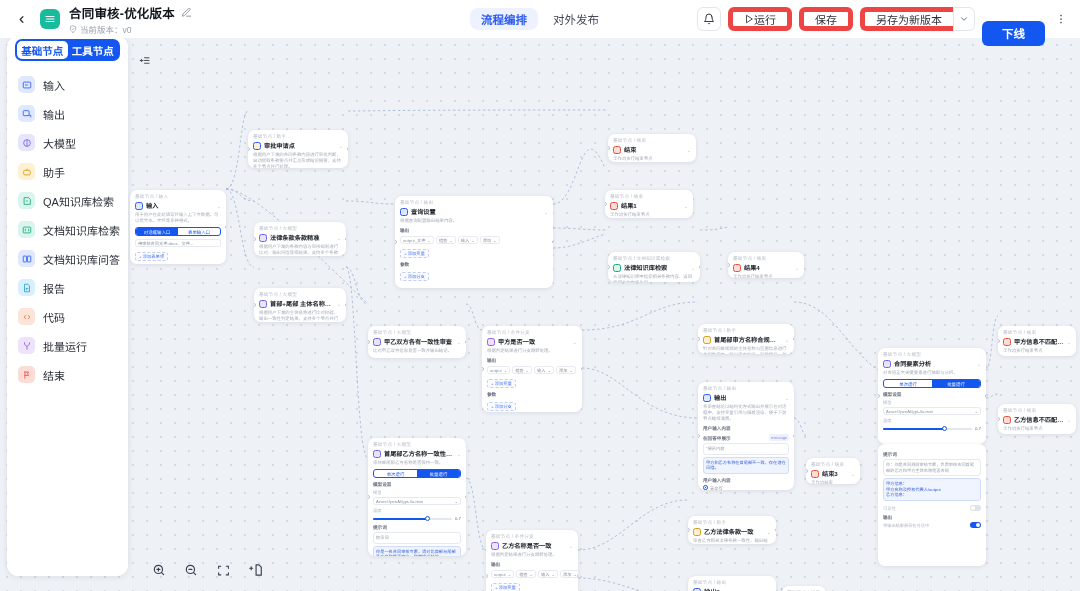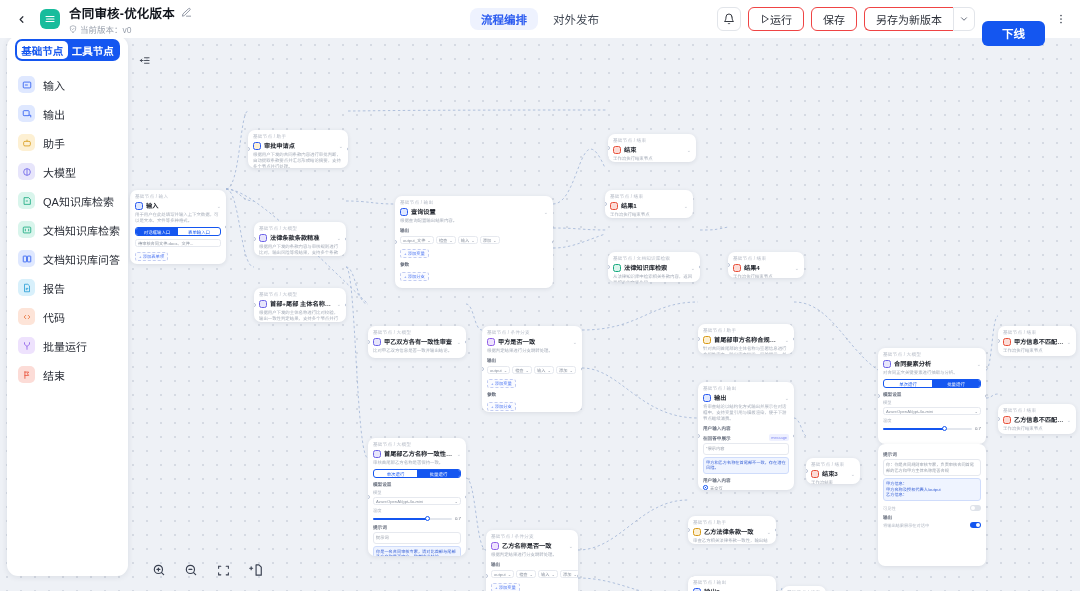--- a/index.html
+++ b/index.html
@@ -43,21 +43,21 @@
     cursor:pointer;white-space:nowrap;
   }
   .tab.active{background:#eef2fe;color:#2b5bf0;font-weight:bold;}
   .hdr-right{margin-left:auto;display:flex;align-items:center;gap:7px;}
   .icon-btn{
     width:24px;height:24px;border:1px solid #e2e5ea;border-radius:6px;
     background:#fff;display:flex;align-items:center;justify-content:center;
     cursor:pointer;color:#2b2f38;
   }
   .btn{
-    height:24px;border:1px solid #ef4444;border-radius:6px;background:#fff;
+    height:24px;border:5px solid #ef4444;border-radius:6px;background:#fff;
     display:flex;align-items:center;justify-content:center;
     padding:0 11px;font-size:11px;color:#2b2f38;cursor:pointer;white-space:nowrap;
   }
   .btn-grp{display:flex;align-items:center;text-align:center;}
   .btn-grp .btn{border-radius:6px 0 0 6px;border-right:none;}
   .btn-grp .caret{
     height:24px;width:22px;border:1px solid #e2e5ea;border-radius:0 6px 6px 0;
     background:#fff;display:flex;align-items:center;justify-content:center;
     cursor:pointer;color:#5b6372;
   }
@@ -733,38 +733,38 @@
       <div class="node-item">
         <span class="n-ico" style="background: rgb(223, 232, 255);">
           <svg width="10" height="10" viewBox="0 0 24 24" fill="none" stroke="#2b5bf0" stroke-width="2">
             <rect x="3" y="4" width="14" height="12" rx="2"></rect>
             <path d="M21 20v-5h-5"></path>
           </svg>
         </span>
         <span class="n-label">输出</span>
       </div>
       <div class="node-item">
+        <span class="n-ico" style="background: rgb(231, 229, 251);">
+          <svg width="10" height="10" viewBox="0 0 24 24" fill="none" stroke="#6c63e8" stroke-width="2">
+            <circle cx="12" cy="12" r="8"></circle>
+            <path d="M12 4v16"></path>
+          </svg>
+        </span>
+        <span class="n-label">大模型</span>
+      </div>
+      <div class="node-item">
         <span class="n-ico" style="background: rgb(253, 240, 211);">
           <svg width="10" height="10" viewBox="0 0 24 24" fill="none" stroke="#d79a18" stroke-width="2">
             <rect x="4" y="8" width="16" height="11" rx="3"></rect>
             <path d="M12 4v4M9 13h.01M15 13h.01"></path>
           </svg>
         </span>
         <span class="n-label">助手</span>
       </div>
       <div class="node-item">
-        <span class="n-ico" style="background: rgb(231, 229, 251);">
-          <svg width="10" height="10" viewBox="0 0 24 24" fill="none" stroke="#6c63e8" stroke-width="2">
-            <circle cx="12" cy="12" r="8"></circle>
-            <path d="M12 4v16"></path>
-          </svg>
-        </span>
-        <span class="n-label">大模型</span>
-      </div>
-      <div class="node-item">
         <span class="n-ico" style="background: rgb(217, 245, 236);">
           <svg width="10" height="10" viewBox="0 0 24 24" fill="none" stroke="#17a97f" stroke-width="2">
             <path d="M5 4h11l4 4v12H5z"></path>
             <path d="M9 12h5"></path>
           </svg>
         </span>
         <span class="n-label">QA知识库检索</span>
       </div>
       <div class="node-item">
         <span class="n-ico" style="background: rgb(217, 245, 236);">

